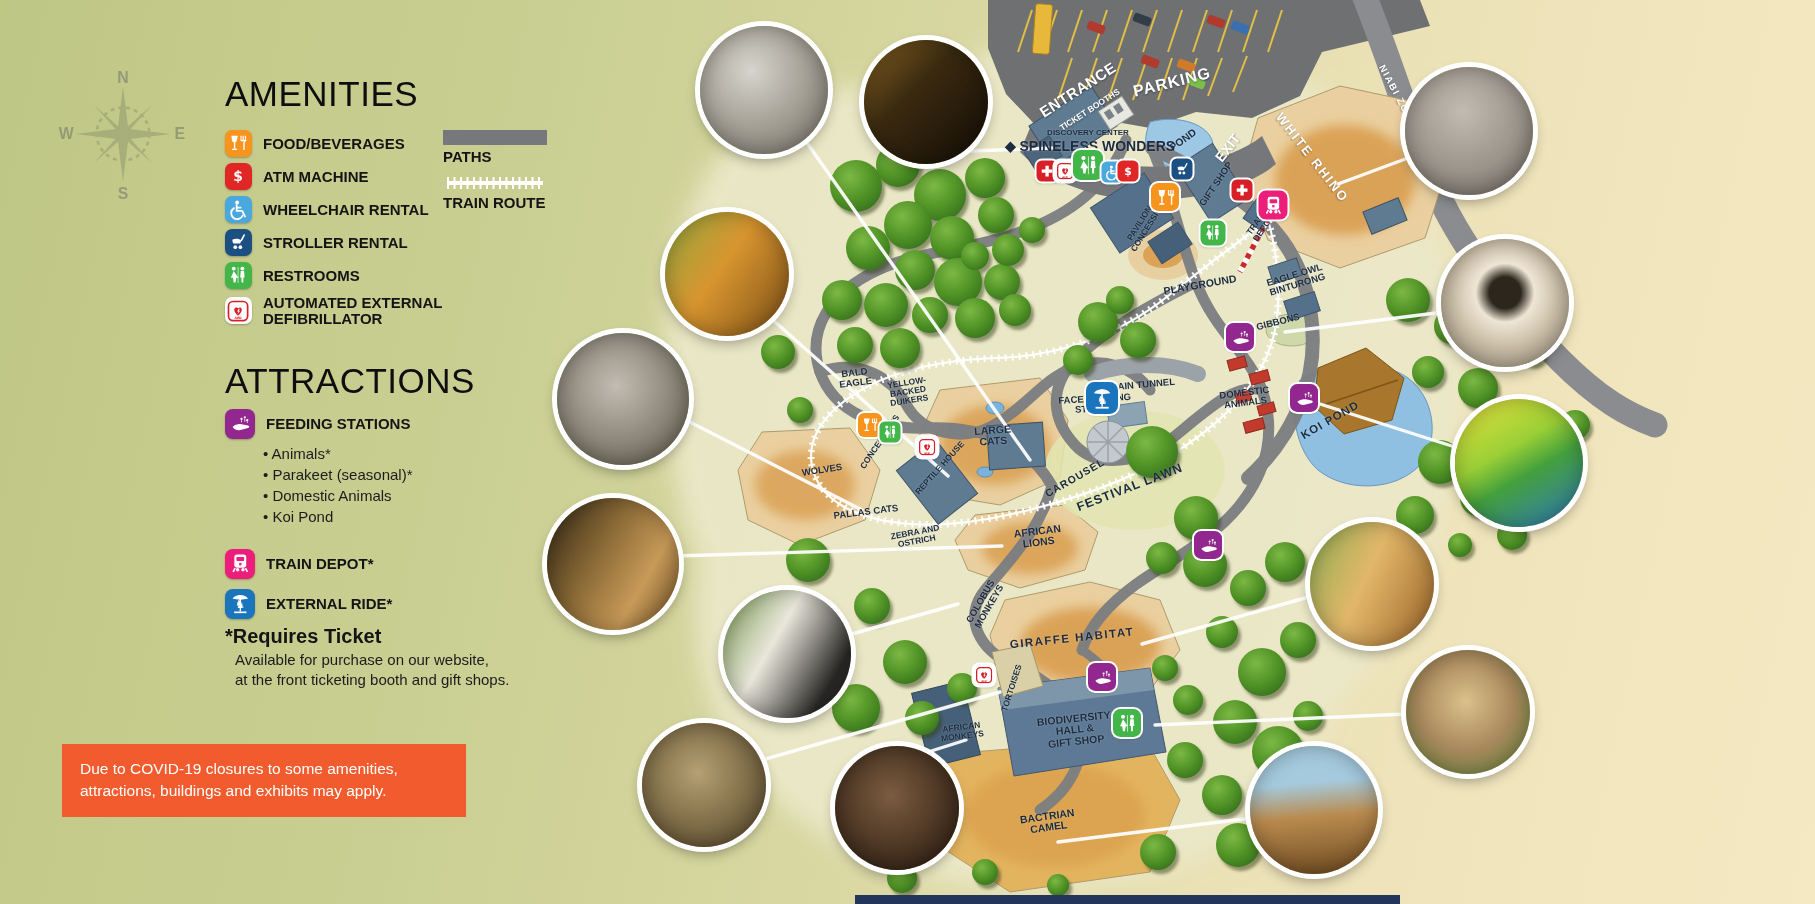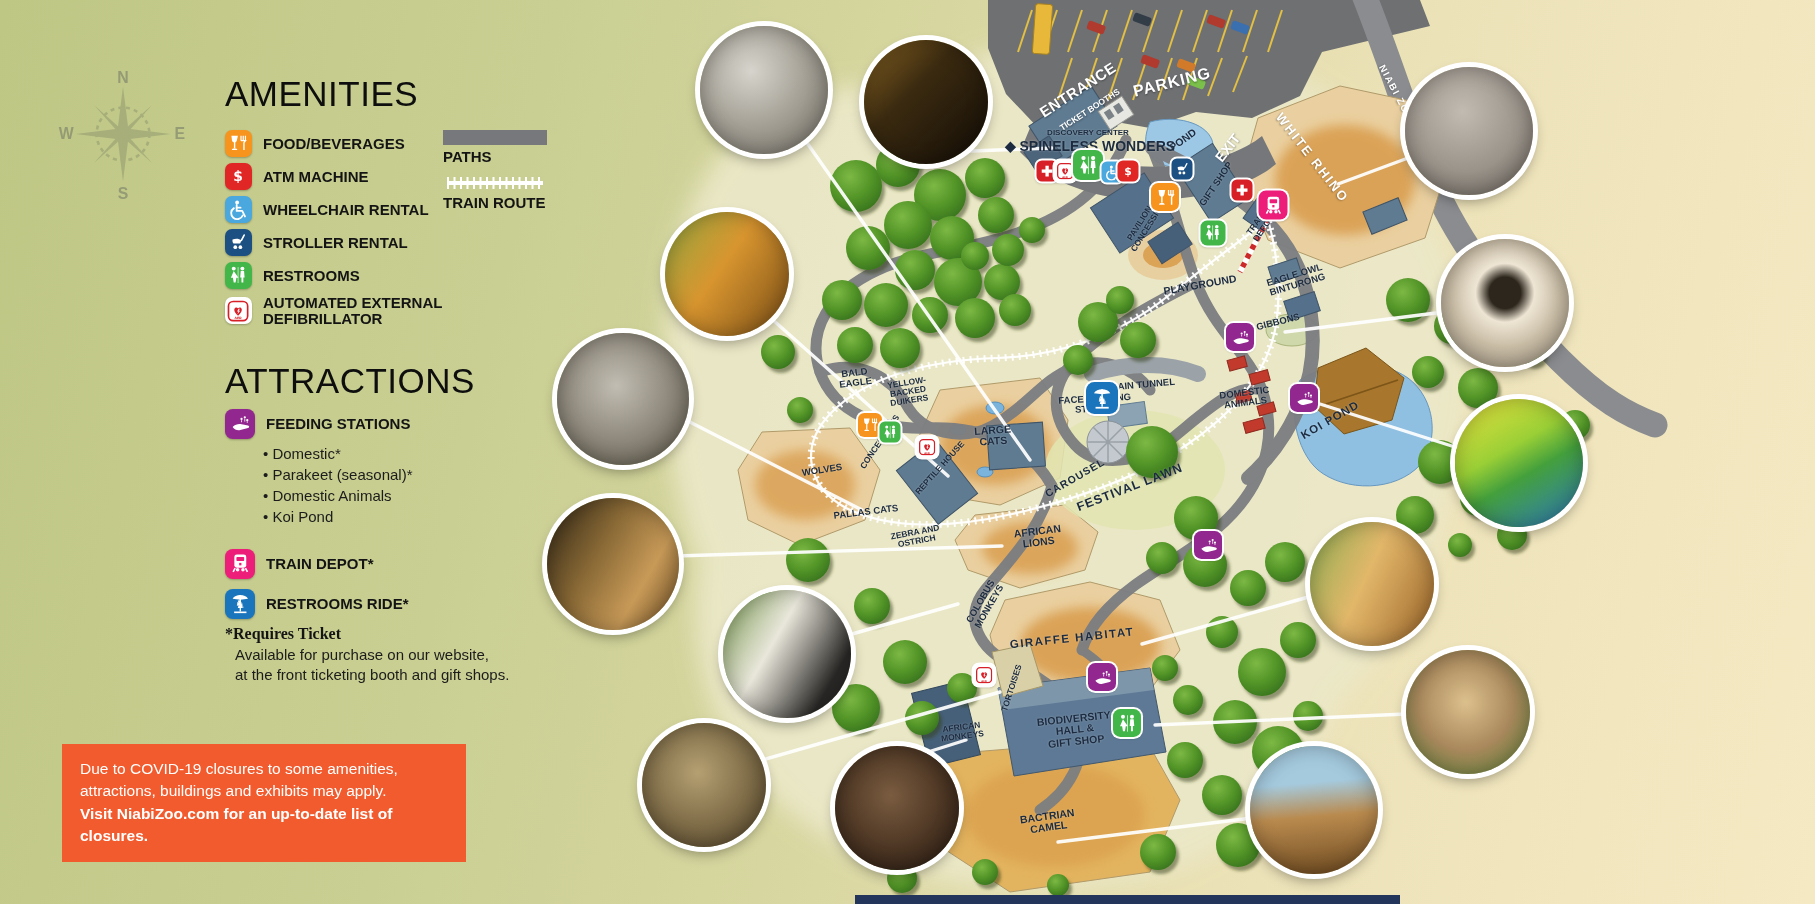--- a/index.html
+++ b/index.html
@@ -25,21 +25,21 @@
   .icn svg{width:82%;height:82%;}
   .licn{width:27px;height:27px;}
   .licn.big{width:30px;height:30px;}
   #pathkey{position:absolute;left:218px;top:56px;width:130px;}
   .pswatch{width:104px;height:15px;background:#77787b;}
   #pathkey .llab{margin:4px 0 10px 0;}
   .bullets{list-style:none;margin:6px 0 0 38px;padding:0;}
   .bullets li{font-size:15px;font-weight:normal;color:#1c1c1c;margin-bottom:4px;}
   .bullets li::before{content:"• ";}
   .gap{height:14px;}
-  #req-title{font-size:16px;font-weight:bold;font-family:Liberation Serif, serif;}
+  #req-title{font-size:20px;font-weight:bold;}
   .reqline{font-size:15px;margin-left:10px;margin-top:3px;color:#1c1c1c;}
   #attr-h{margin-top:34px !important;}
 
   
   #notice{position:absolute;left:62px;top:744px;width:404px;z-index:3;background:#f15b2d;
           color:#fff;padding:14px 18px;box-sizing:border-box;font-size:15.5px;line-height:1.45;}
   #notice .bold{font-weight:bold;}
 
   
   .mlabel{position:absolute;z-index:4;transform:translate(-50%,-50%) rotate(var(--r,0deg));
@@ -412,21 +412,21 @@
                 <circle cx="16.4" cy="6.2" r="1.1"></circle>
                 <circle cx="18.8" cy="9" r="1.1"></circle>
               </g>
               <path d="M13.2 9v2M16.4 7.4v3M18.8 10v1.6" stroke="#fff" stroke-width=".8"></path>
             </svg>
           </span>
         <span class="llab">FEEDING STATIONS</span>
         </li>
     </ul>
     <ul class="bullets">
-      <li>Domestic*</li>
+      <li>Animals*</li>
       <li>Parakeet (seasonal)*</li>
       <li>Domestic Animals</li>
       <li>Koi Pond</li>
     </ul>
     <div class="gap"></div>
     <ul class="amen" style="margin-top:6px">
       <li class="lrow" style="margin-bottom:10px">
         <span class="icn licn big" style="background: rgb(236, 30, 121); --bg: #ec1e79;">
             <svg viewBox="0 0 24 24">
               <rect x="6.2" y="3.4" width="11.6" height="13" rx="2.4" fill="#fff"></rect>
@@ -441,32 +441,31 @@
         </li>
       <li class="lrow">
         <span class="icn licn big" style="background: rgb(27, 117, 188); --bg: #1b75bc;">
             <svg viewBox="0 0 24 24">
               <path d="M4.5 7.5C7 2.8 17 2.8 19.5 7.5l-7.5 1z" fill="#fff"></path>
               <path d="M12 4v16" stroke="#fff" stroke-width="1.3"></path>
               <text x="12" y="17" font-size="11" text-anchor="middle" fill="#fff" font-family="DejaVu Sans, sans-serif">♞</text>
               <path d="M6 20.8h12" stroke="#fff" stroke-width="1.6"></path>
             </svg>
           </span>
-        <span class="llab">RESTROOMS RIDE*</span>
+        <span class="llab">EXTERNAL RIDE*</span>
         </li>
     </ul>
     <div id="req-title">*Requires Ticket</div>
     <div class="reqline">Available for purchase on our website,</div>
     <div class="reqline">at the front ticketing booth and gift shops.</div>
   </section>
 
   <div id="notice">
     <div>Due to COVID-19 closures to some amenities,</div>
     <div>attractions, buildings and exhibits may apply.</div>
-    <div class="bold">Visit NiabiZoo.com for an up-to-date list of closures.</div>
   </div>
 
   <span class="mlabel w" style="left:1078px;top:90px;--r:-33deg;font-size:15px;--ls:.5px">ENTRANCE</span>
   <span class="mlabel w" style="left:1090px;top:110px;--r:-33deg;font-size:8.5px">TICKET BOOTHS</span>
   <span class="mlabel w" style="left:1172px;top:82px;--r:-14deg;font-size:16px;--ls:1px">PARKING</span>
   <span class="mlabel w" style="left:1228px;top:148px;--r:-52deg;font-size:14px">EXIT</span>
   <span class="mlabel w" style="left:1405px;top:110px;--r:62deg;font-size:9.5px;--ls:1.5px">NIABI ZOO ROAD</span>
   <span class="mlabel w" style="left:1312px;top:158px;--r:52deg;font-size:13px;--ls:2px">WHITE RHINO</span>
   <span class="mlabel" style="left:1183px;top:140px;--r:-36deg;font-size:10.5px">POND</span>
   <span class="mlabel" style="left:1216px;top:184px;--r:-56deg;font-size:9.5px">GIFT SHOP</span>

